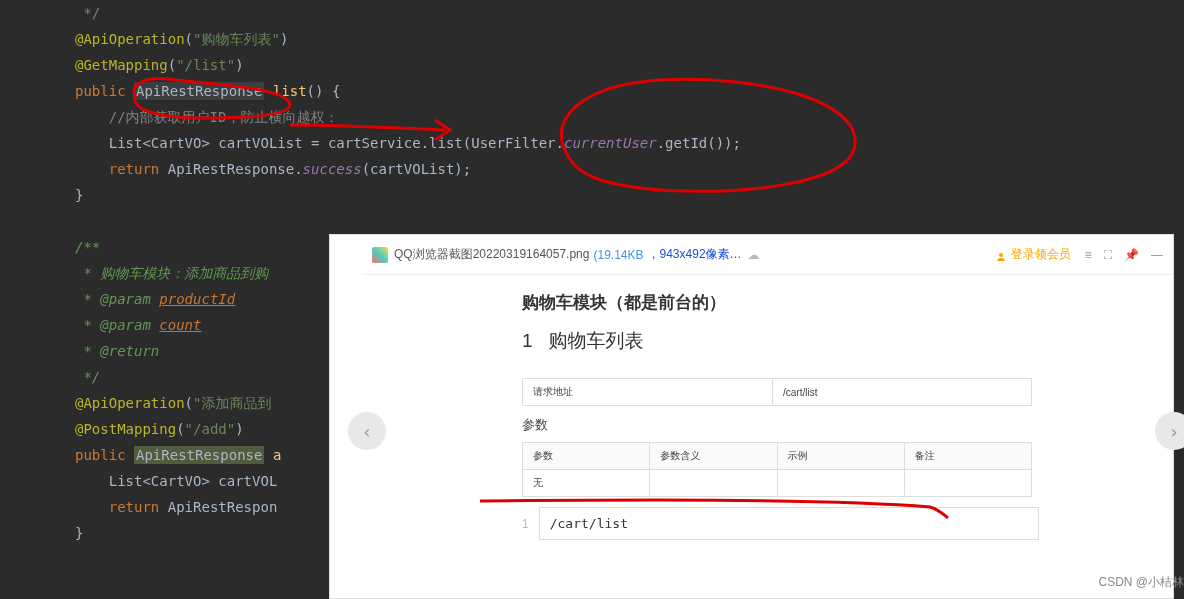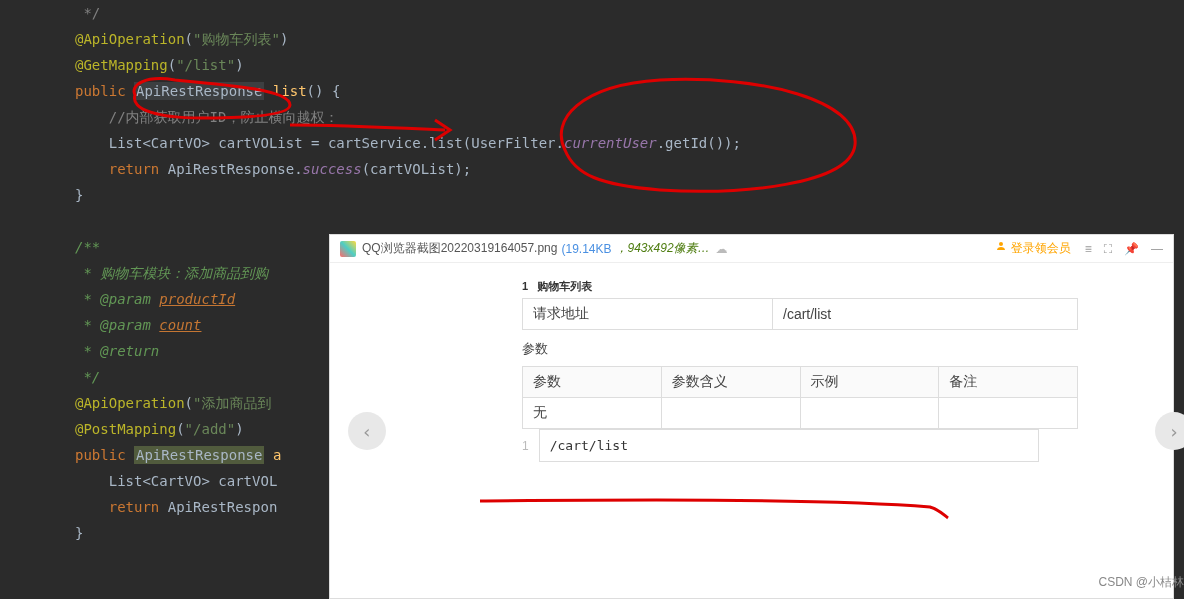--- a/index.html
+++ b/index.html
@@ -36,54 +36,56 @@
       position: absolute;
       top: 234px;
       left: 329px;
       width: 845px;
       height: 365px;
       background: #ffffff;
       border: 1px solid #ddd;
       font-family: -apple-system, "Segoe UI", sans-serif;
     }
     .preview-header {
-      height: 28px;
+      height: 40px;
       display: flex;
       align-items: center;
       padding: 0 10px;
       border-bottom: 1px solid #eee;
       font-size: 12px;
       color: #666;
+      margin-left: 32px;
     }
     .preview-header .logo {
       width: 16px; height: 16px; margin-right: 6px;
       background: linear-gradient(45deg, #ff6b6b 0%, #4ecdc4 50%, #ffd93d 100%);
       border-radius: 2px;
     }
     .preview-header .filename { color: #555; }
     .preview-header .filesize { color: #4a90e2; margin-left: 4px; }
-    .preview-header .dims { color: #4d7c0f; margin-left: 4px; font-style: italic; }
+    .preview-header .dims { color: #1d4ed8; margin-left: 4px; }
     .preview-header .cloud { margin-left: 6px; color: #bbb; }
     .preview-header .spacer { flex: 1; }
-    .preview-header .login { color: #ffa500; display: flex; align-items: flex-start; gap: 4px; }
+    .preview-header .login { color: #ffa500; display: flex; align-items: flex-end; gap: 4px; }
     .preview-header .icons { display: flex; gap: 12px; margin-left: 14px; color: #999; }
     .login-icon { width: 12px; height: 12px; fill: #ffa500; }
     
     .preview-content {
       padding: 16px 32px;
       color: #333;
     }
     .preview-content h2 { font-size: 17px; font-weight: 600; margin-bottom: 14px; }
-    .preview-content h3 { font-size: 11px; font-weight: 700; margin-bottom: 4px; }
+    .preview-content h3 { font-size: 19px; font-weight: 400; margin-bottom: 24px; }
     .section-label { font-size: 13px; margin: 10px 0 8px; color: #444; }
     
     .info-table, .param-table {
       border-collapse: collapse;
-      width: 556px;
-      font-size: 14px;
+      width: 510px;
+      font-size: 10px;
+      margin-bottom: 10px;
     }
     .info-table td, .param-table td, .param-table th {
       border: 1px solid #ddd;
       padding: 6px 10px;
       text-align: left;
       font-weight: normal;
       color: #444;
     }
     .param-table th { background: #fafafa; }
     .info-table td:first-child { width: 250px; }
@@ -180,20 +182,21 @@
     </span>
     <div class="icons">
       <span>≡</span>
       <span>⛶</span>
       <span>📌</span>
       <span>—</span>
     </div>
   </div>
   <div class="preview-content">
     <div style="margin-left: 160px;">
+      <h2>购物车模块（都是前台的）</h2>
       <h3><span>1</span>&nbsp;&nbsp;&nbsp;<span>购物车列表</span></h3>
       <table class="info-table">
         <tbody>
             <tr>
           <td>请求地址</td>
           <td>/cart/list</td>
         </tr>
       </tbody>
         </table>
       <div class="section-label">参数</div>

